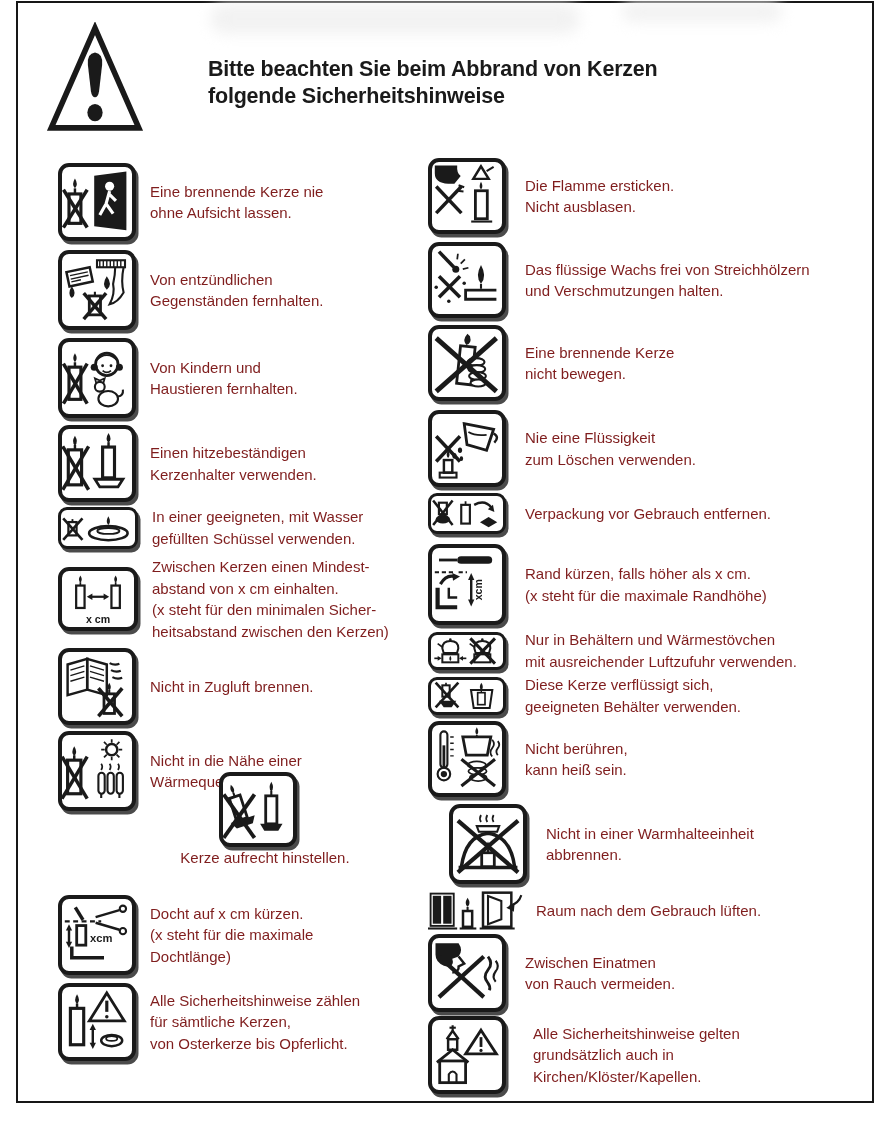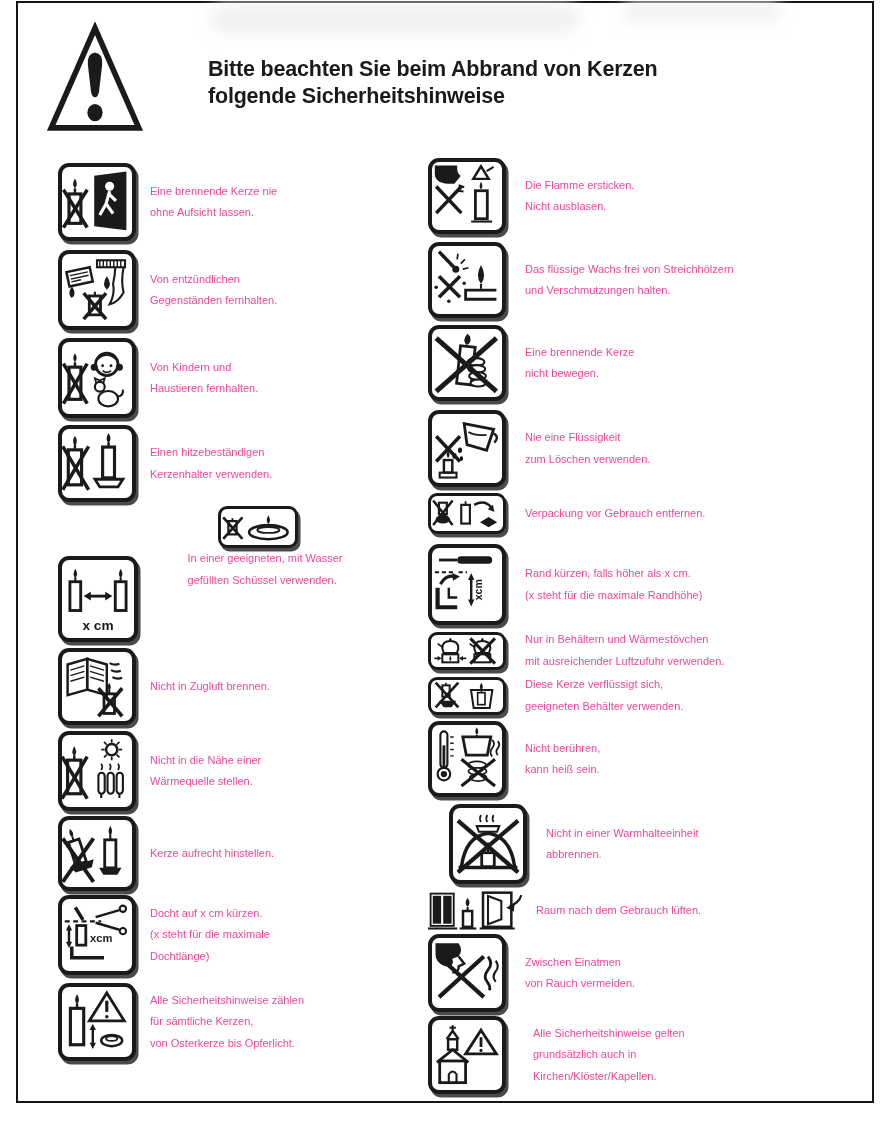--- a/index.html
+++ b/index.html
@@ -16,21 +16,21 @@
   .row.left{left:58px;width:400px;}
   .row.right{left:428px;width:440px;}
   .ib{box-sizing:border-box;flex:0 0 auto;background:#fff;border:4px solid #1a1a1a;
       border-radius:11px;box-shadow:2.5px 3.5px 0 rgba(30,30,30,.8);}
   .ib.short{border-width:3px;border-radius:9px;}
   .ib.bare{border:none;border-radius:0;box-shadow:none;background:transparent;}
   .ib svg{display:block;width:100%;height:100%;stroke:#1a1a1a;fill:none;stroke-linejoin:miter;}
   .ib svg text{stroke:none;font-family:"Liberation Sans",sans-serif;}
   .row.left .txt{margin:0 0 0 14px;}
   .row.right .txt{margin:0 0 0 19px;}
-  .txt{font-size:11px;line-height:21.5px;white-space:pre-line;color:#ec4899;}
+  .txt{font-size:15px;line-height:21.5px;white-space:pre-line;color:#7f1d1d;}
 </style>
 </head>
 <body>
 
 <div class="sheet">
   <div class="frame"></div>
   <div class="smudge" style="left:210px;top:4px;width:370px;height:30px;"></div>
   <div class="smudge" style="left:622px;top:2px;width:160px;height:20px;"></div>
 
   <span class="hdr-tri">
@@ -118,52 +118,56 @@
         <rect x="58" y="24" width="17" height="44" stroke-width="4.5"></rect>
         <line x1="66.5" y1="24" x2="66.5" y2="17" stroke-width="3.5"></line>
         <path d="M66.5 4 q-5.5 9 0 14 q5.5 -5 0 -14" fill="#1a1a1a" stroke="none"></path>
         <path d="M47 70 h40 l-7 11 h-26 z" stroke-width="4"></path>
       </svg>
     </span>
     <p class="txt">Einen hitzebeständigen
 Kerzenhalter verwenden.</p>
   </div>
 
-  <div class="row left" style="top:506px;flex-direction:column;">
+  <div class="row left" style="top:506px;">
     <span class="ib short" style="width:80px;height:42px;">
       <svg viewBox="0 0 100 48">
         <rect x="10" y="16" width="11" height="18" stroke-width="3"></rect>
         <line x1="15.5" y1="16" x2="15.5" y2="12" stroke-width="2.5"></line>
         <line x1="3" y1="11" x2="29" y2="40" stroke-width="3.5"></line>
         <line x1="29" y1="11" x2="3" y2="40" stroke-width="3.5"></line>
         <ellipse cx="64" cy="31" rx="26" ry="9.5" stroke-width="3.5"></ellipse>
         <ellipse cx="64" cy="28" rx="15" ry="4" stroke-width="2.5"></ellipse>
         <line x1="64" y1="24" x2="64" y2="20" stroke-width="2.5"></line>
         <path d="M64 8 q-4.5 8 0 12 q4.5 -4 0 -12" fill="#1a1a1a" stroke="none"></path>
       </svg>
     </span>
     <p class="txt">In einer geeigneten, mit Wasser
 gefüllten Schüssel verwenden.</p>
   </div>
 
   <div class="row left" style="top:556px;">
-    <span class="ib" style="width:80px;height:86px;">
+    <span class="ib" style="width:80px;height:64px;">
       <svg viewBox="0 0 100 100">
         <rect x="11" y="26" width="15" height="40" stroke-width="4"></rect>
         <line x1="18.5" y1="26" x2="18.5" y2="20" stroke-width="3"></line>
         <path d="M18.5 8 q-5 8 0 13 q5 -5 0 -13" fill="#1a1a1a" stroke="none"></path>
         <rect x="74" y="26" width="15" height="40" stroke-width="4"></rect>
         <line x1="81.5" y1="26" x2="81.5" y2="20" stroke-width="3"></line>
         <path d="M81.5 8 q-5 8 0 13 q5 -5 0 -13" fill="#1a1a1a" stroke="none"></path>
         <line x1="36" y1="46" x2="64" y2="46" stroke-width="4"></line>
         <path d="M30 46 l10 -6 v12 z" fill="#1a1a1a" stroke="none"></path>
         <path d="M70 46 l-10 -6 v12 z" fill="#1a1a1a" stroke="none"></path>
         <text x="50" y="93" text-anchor="middle" font-size="19" font-weight="bold" fill="#1a1a1a">x cm</text>
       </svg>
     </span>
+    <p class="txt">Zwischen Kerzen einen Mindest-
+abstand von x cm einhalten.
+(x steht für den minimalen Sicher-
+heitsabstand zwischen den Kerzen)</p>
   </div>
 
   <div class="row left" style="top:648px;">
     <span class="ib" style="width:78px;height:77px;">
       <svg viewBox="0 0 100 95">
         <path d="M8 16 L36 8 V52 L8 60 Z" stroke-width="3.5"></path>
         <path d="M36 8 L64 16 V60 L36 52 Z" stroke-width="3.5"></path>
         <path d="M12 24 L32 18 M12 32 L32 26 M12 40 L32 34 M40 18 L60 24 M40 26 L60 32 M40 34 L60 40" stroke-width="2"></path>
         <path d="M68 14 q7 4 14 1 M70 24 q7 4 14 1 M72 34 q7 4 14 1" stroke-width="3"></path>
         <rect x="60" y="58" width="15" height="28" stroke-width="4"></rect>
@@ -190,21 +194,21 @@
         <rect x="52" y="50" width="9" height="30" rx="4.5" stroke-width="3"></rect>
         <rect x="65" y="50" width="9" height="30" rx="4.5" stroke-width="3"></rect>
         <rect x="78" y="50" width="9" height="30" rx="4.5" stroke-width="3"></rect>
         <path d="M56 80 v6 M82 80 v6" stroke-width="3"></path>
       </svg>
     </span>
     <p class="txt">Nicht in die Nähe einer
 Wärmequelle stellen.</p>
   </div>
 
-  <div class="row left" style="top:816px;">
+  <div class="row left" style="top:772px;flex-direction:column;">
     <span class="ib" style="width:78px;height:75px;">
       <svg viewBox="0 0 100 95">
         <g transform="rotate(-18 25 55)">
           <rect x="17" y="28" width="16" height="34" stroke-width="4"></rect>
           <line x1="25" y1="28" x2="25" y2="22" stroke-width="3"></line>
           <path d="M25 10 q-5 8 0 13 q5 -5 0 -13" fill="#1a1a1a" stroke="none"></path>
           <path d="M8 62 h36 l-6 10 h-24 z" fill="#1a1a1a" stroke="none"></path>
         </g>
         <line x1="1" y1="26" x2="45" y2="88" stroke-width="5.5"></line>
         <line x1="45" y1="26" x2="1" y2="88" stroke-width="5.5"></line>

